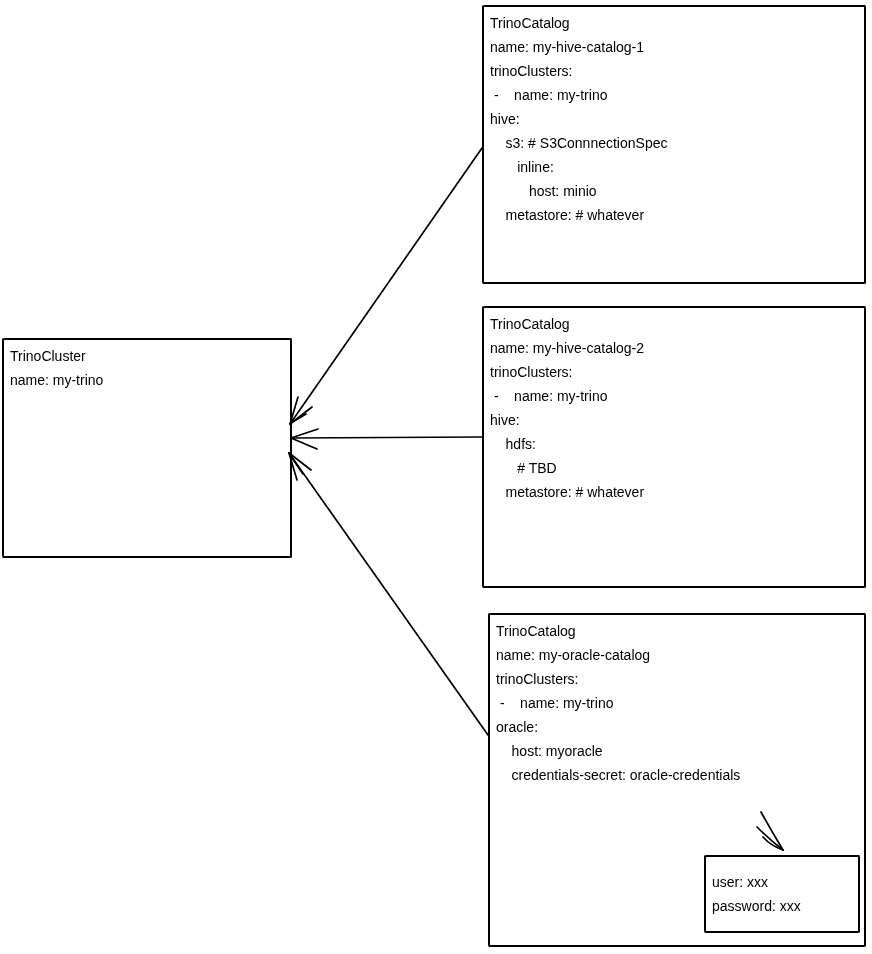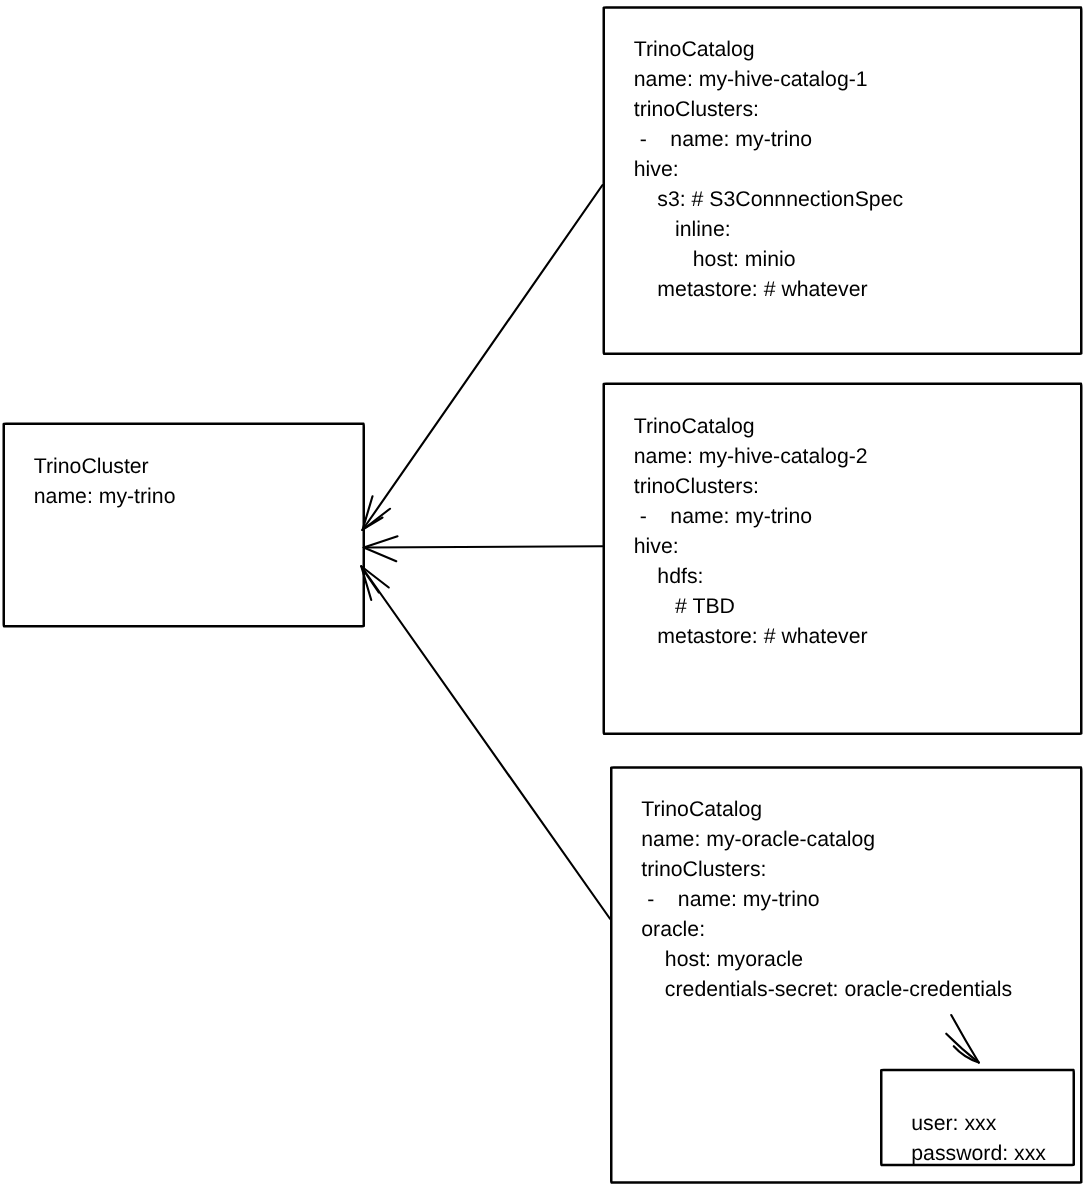--- a/index.html
+++ b/index.html
@@ -33,30 +33,30 @@
     stroke-linecap: round;
   }
   .node {
     position: absolute;
     background: var(--background);
     border: 2px solid var(--stroke);
     z-index: 1;
     
     border-radius: 3px 1px 4px 1px / 1px 4px 1px 3px;
   }
-  .node-cluster  { left: 2px;   top: 338px; width: 290px; height: 164px; }
+  .node-cluster  { left: 2px;   top: 338px; width: 290px; height: 220px; }
   .node-catalog1 { left: 482px; top: 5px;   width: 384px; height: 279px; }
   .node-catalog2 { left: 482px; top: 306px; width: 384px; height: 282px; }
   .node-catalog3 { left: 488px; top: 613px; width: 378px; height: 334px; }
   .node-secret   { left: 214px; top: 240px; width: 156px; height: 78px; z-index: 2; }
   pre.yaml {
-    margin: 17px;
+    margin: 0;
     padding: 4px 6px;
     font-family: inherit;
-    font-size: 17px;
+    font-size: 14px;
     line-height: 24px;
     white-space: pre;
     color: var(--text);
   }
   .node-secret pre.yaml {
     text-align: left;
     padding-top: 13px;
   }
 </style>
 </head>

